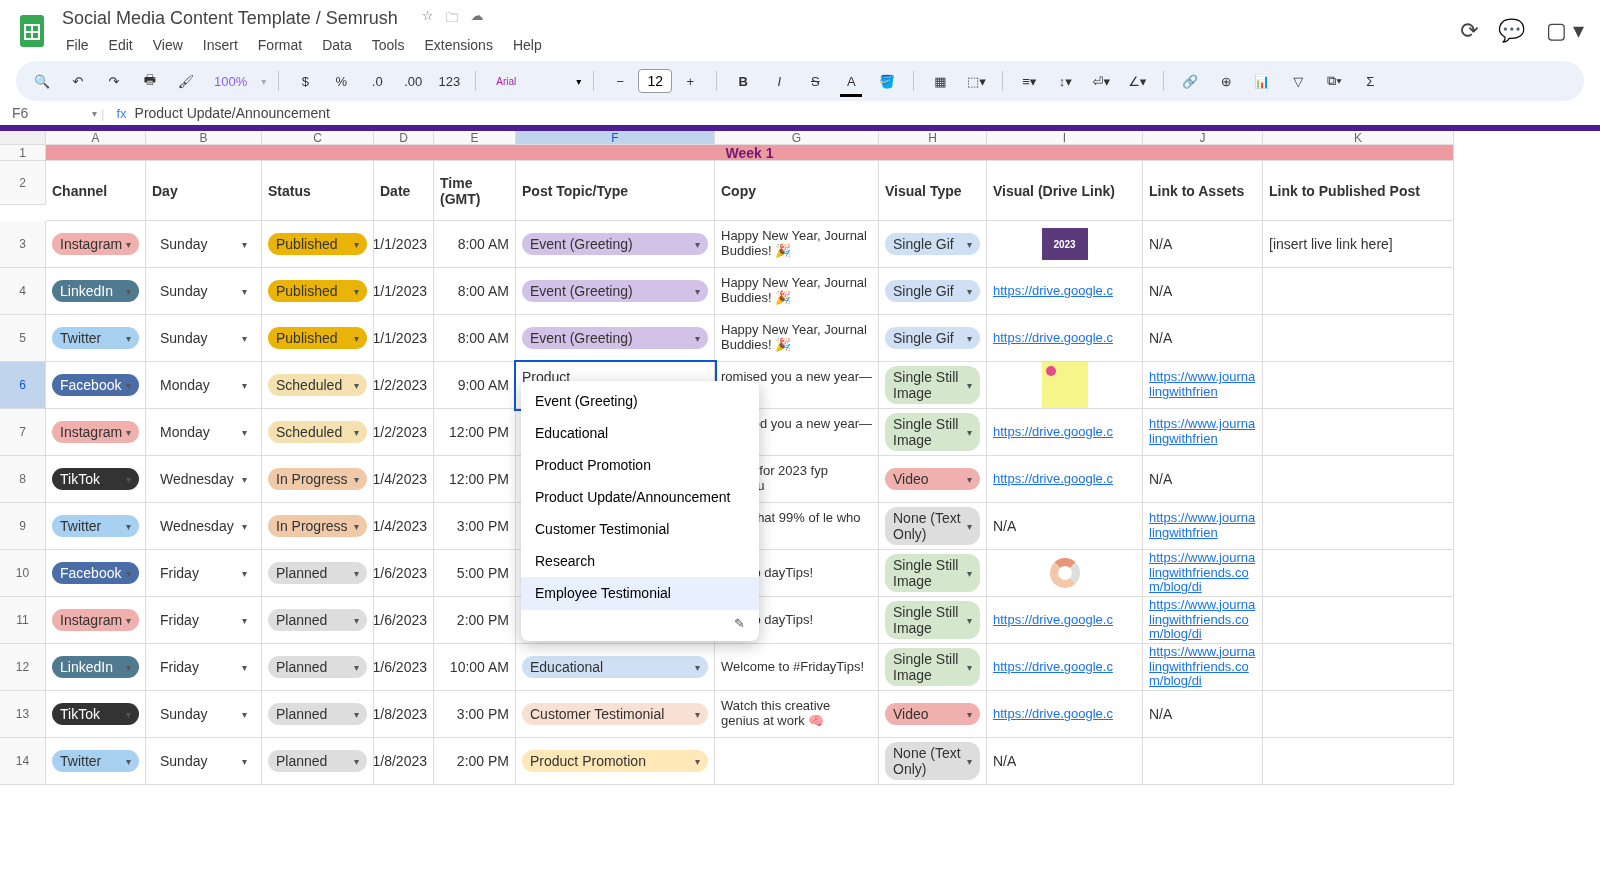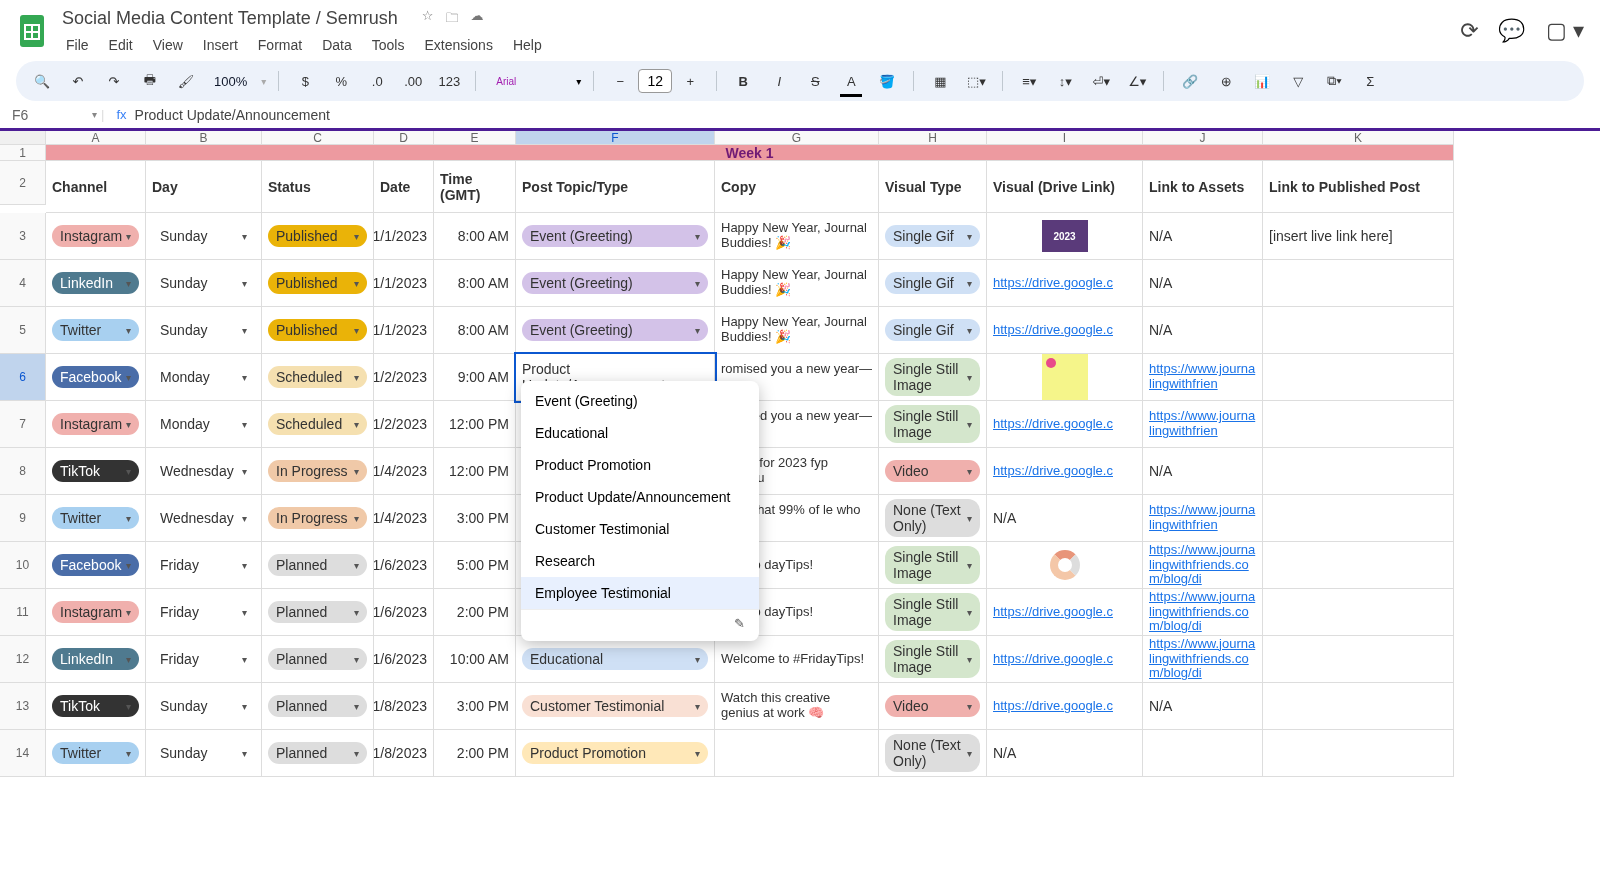--- a/index.html
+++ b/index.html
@@ -10,41 +10,41 @@
 .title-area{flex:1}
 .doc-title{font-size:18px;color:#444;padding:2px 4px}
 .title-row{display:flex;align-items:center;gap:20px}
 .title-icons{display:flex;gap:12px;color:#777}
 .menu-bar{display:flex;gap:4px;margin-top:4px}
 .menu-item{font-size:14px;color:#444;padding:2px 8px;cursor:pointer}
 .header-right{display:flex;gap:20px;align-items:center;color:#444}
 .toolbar{display:flex;align-items:center;background:#edf2fa;border-radius:24px;margin:0 16px;padding:0 12px;height:40px;gap:8px}
 .tb-btn{display:flex;align-items:center;justify-content:center;width:28px;height:28px;color:#333;cursor:pointer}
 .tb-sep{width:1px;height:20px;background:#c0c8d0;margin:0 4px}
-.zoom{font-size:13px;color:#0f172a;padding:0 6px}
+.zoom{font-size:13px;color:#8b5cf6;padding:0 6px}
 .font-name{font-size:10px;color:#a21caf;padding:0 8px;min-width:80px}
 .font-size-box{display:flex;align-items:center;gap:4px}
 .fs-input{width:34px;height:24px;text-align:center;border:1px solid #999;border-radius:4px;font-size:14px}
 .text-color{position:relative}
 .text-color::after{content:"";position:absolute;bottom:-2px;left:3px;right:3px;height:3px;background:#000}
-.formula-bar{display:flex;align-items:center;border-bottom:3px solid #4c1d95;height:30px;padding:0 4px}
+.formula-bar{display:flex;align-items:center;border-bottom:6px solid #4c1d95;height:30px;padding:0 4px}
 .cell-name{width:88px;font-size:14px;padding:0 8px;color:#666}
 .fx{color:#3b82f6;padding:0 8px;}
 .formula-val{font-size:14px;color:#444}
 .sheet{position:relative;overflow:hidden}
 .grid{display:grid;grid-template-columns:46px 100px 116px 112px 60px 82px 199px 164px 108px 156px 120px 191px;user-select:none}
 .col-header,.row-header,.corner{background:#f9f9f9;border-right:1px solid #ddd;border-bottom:1px solid #ddd;display:flex;align-items:center;justify-content:center;font-size:12px;color:#666;height:14px}
 .col-header{height:14px}
 .col-header.sel{background:#c0d4ed;color:#0b57d0}
 .corner{background:#f0f0f0}
 .row-header{height:44px;background:#f9f9f9}
 .row-header.sel{background:#c0d4ed;color:#0b57d0}
 .cell{border-right:1px solid #ddd;border-bottom:1px solid #ddd;padding:4px 6px;height:47px;display:flex;align-items:center;font-size:14px;color:#333;overflow:hidden;position:relative}
 .week-header{grid-column:2/13;background:#ed9aa0;color:#701a75;font-weight:bold;text-align:center;justify-content:center;height:16px}
-.hdr-cell{font-weight:bold;font-size:14px;height:52px}
+.hdr-cell{font-weight:bold;font-size:14px;height:60px}
 .chip{display:flex;align-items:center;width:100%;padding:3px 8px;border-radius:12px;font-size:14px}
 .chip .arrow{margin-left:auto;font-size:10px;color:#555}
 .link{color:#1a73e8;text-decoration:underline;word-break:break-all;line-height:1.2;font-size:13px}
 .num{justify-content:flex-end}
 .cell.active{outline:2px solid #0b57d0;z-index:5;background:#fff}
 .dropdown{position:absolute;left:521px;top:250px;width:238px;background:#fff;border-radius:8px;box-shadow:0 4px 16px rgba(0,0,0,0.25);z-index:100;padding:4px 0}
 .dd-item{padding:8px 14px;font-size:14px;cursor:pointer}
 .dd-item.sel{background:#e8f0fe}
 .dd-edit{border-top:1px solid #eee;text-align:right;padding:6px 14px;color:#555}
 

